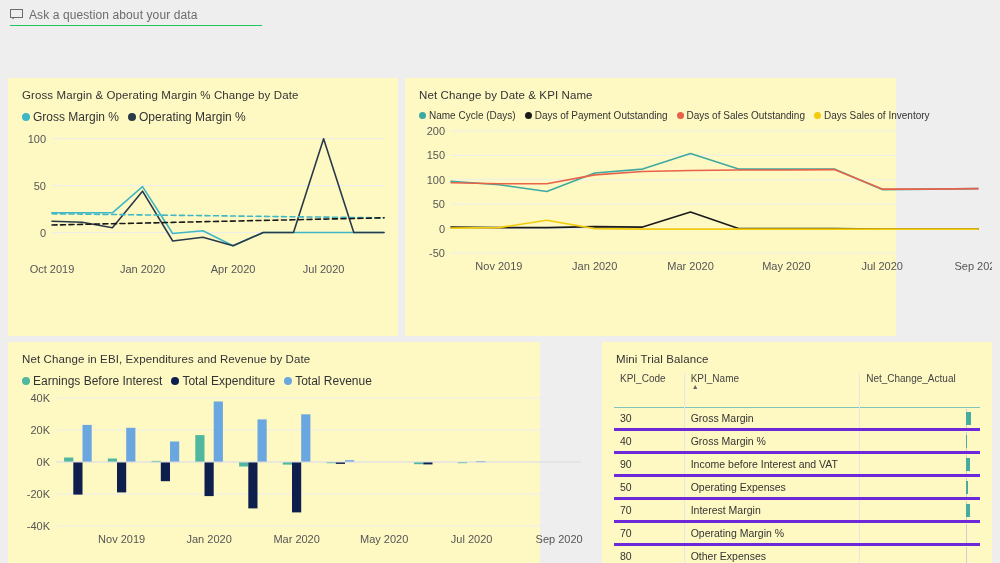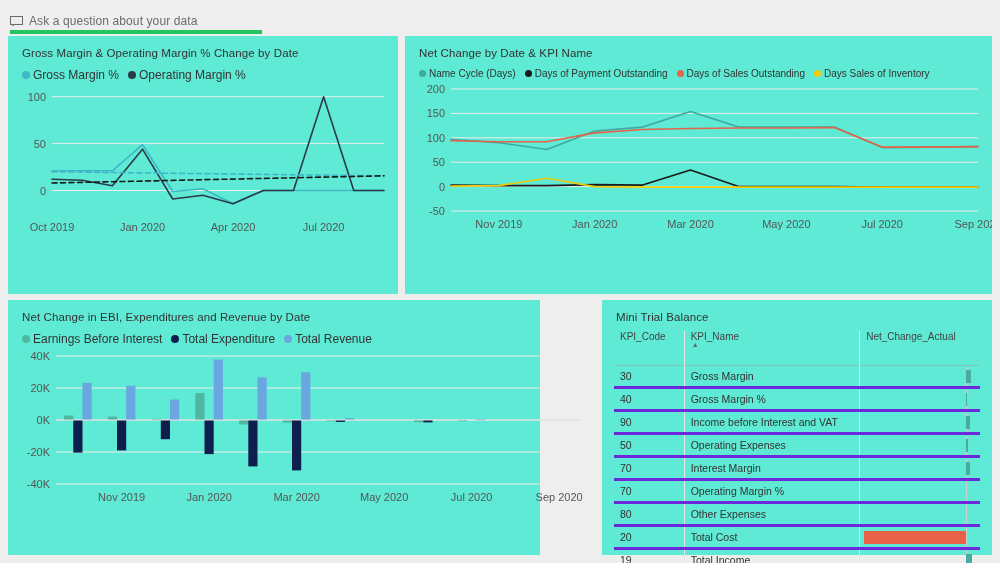--- a/index.html
+++ b/index.html
@@ -6,34 +6,34 @@
   html, body {
     width: 1000px; height: 563px;
     background: #eeeeee;
     font-family: "Liberation Sans", sans-serif;
     overflow: hidden;
   }
   .dashboard { position: relative; width: 1000px; height: 563px; background: #eeeeee; }
 
   
   .qna-bar {
-    position: absolute; left: 10px; top: 12px; width: 252px; height: 22px;
+    position: absolute; left: 10px; top: 4px; width: 252px; height: 22px;
     display: flex; align-items: center; gap: 6px;
-    border-bottom: 4px solid #22c55e; background: transparent; text-align: right;
+    border-bottom: 1px solid #22c55e; background: transparent; text-align: right;
   }
   .qna-icon { width: 13px; height: 11px; position: relative; flex: 0 0 auto; }
   .qna-icon svg { display: block; }
   .qna-placeholder {
     font-size: 12px; color: #6b6b6b; letter-spacing: .1px; white-space: nowrap;
   }
 
   
-  .card { position: absolute; background: #5eead4; }
+  .card { position: absolute; background: #fef9c3; margin-top: 42px; }
   #card-margin   { left: 8px;   top: 36px;  width: 390px; height: 258px; }
-  #card-netkpi   { left: 405px; top: 36px;  width: 587px; height: 258px; }
+  #card-netkpi   { left: 405px; top: 36px;  width: 491px; height: 258px; }
   #card-ebi      { left: 8px;   top: 300px; width: 532px; height: 255px; }
   #card-trial    { left: 602px; top: 300px; width: 390px; height: 255px; }
 
   .card-title {
     font-size: 11.5px; color: #333; padding: 11px 0 0 14px; letter-spacing: .1px;
     white-space: nowrap;
   }
 
   
   .legend { display: flex; align-items: center; padding: 9px 0 0 14px; flex-wrap: nowrap; }

